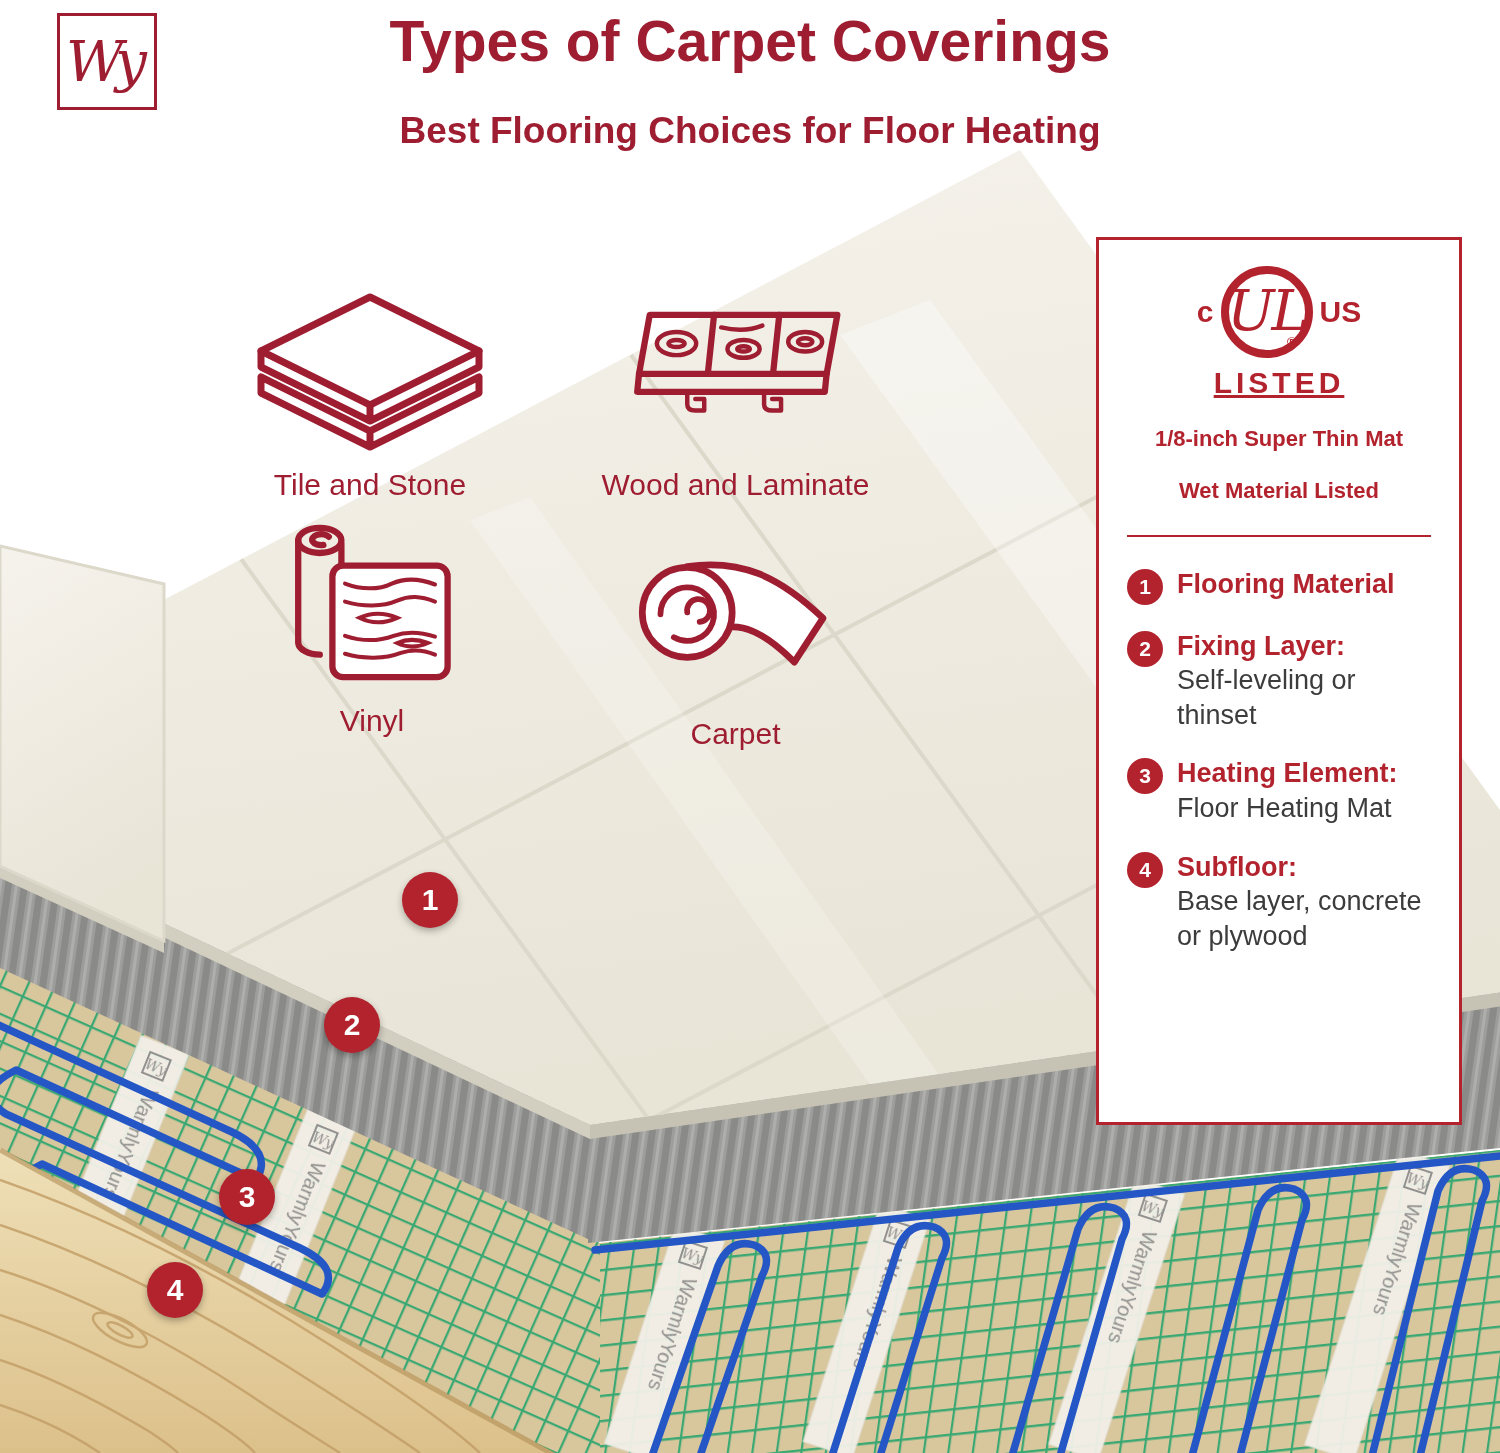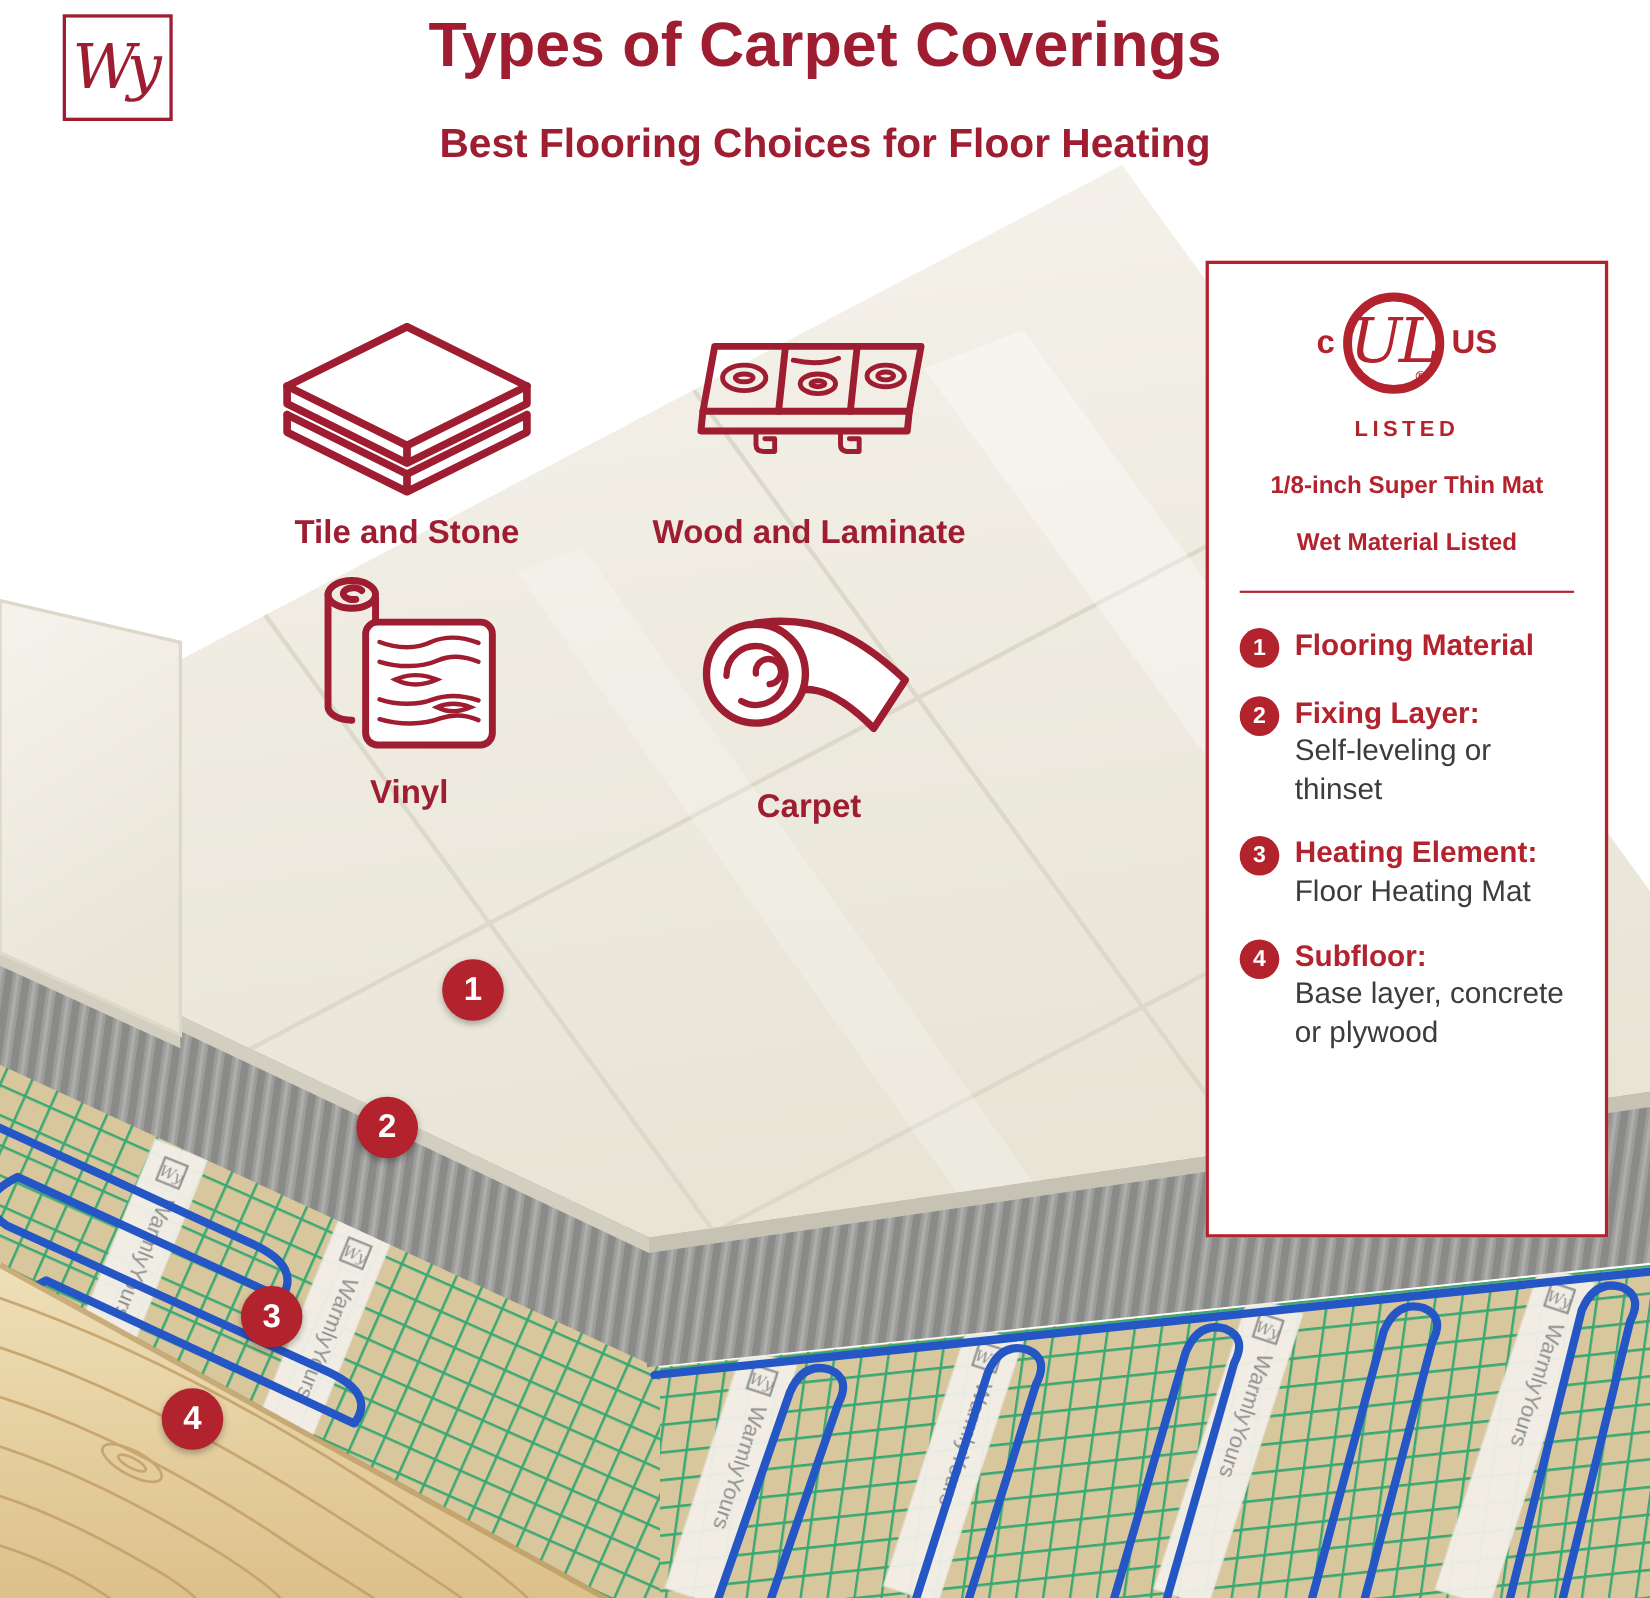--- a/index.html
+++ b/index.html
@@ -19,35 +19,35 @@
 
   
   .floor-type{position:absolute;text-align:center;}
   #ft-tile{left:210px;top:292px;width:320px;}
   #ft-wood{left:568px;top:292px;width:335px;}
   #ft-vinyl{left:212px;top:505px;width:320px;}
   #ft-carpet{left:568px;top:518px;width:335px;}
   .icon-wrap{display:flex;align-items:center;justify-content:center;}
   .icon-wrap-sm{height:162px;}
   .icon-wrap-lg{height:185px;}
-  .floor-label{margin-top:14px;font-size:30px;font-weight:700;color:#9e1d31;}
+  .floor-label{margin-top:14px;font-size:30px;font-weight:400;color:#9e1d31;}
 
   
   .info-panel{position:absolute;left:1096px;top:237px;width:366px;height:888px;background:#ffffff;
               border:3px solid #b3232e;box-sizing:border-box;padding:26px 28px;display:flex;
               flex-direction:column;align-items:center;}
   .ul-mark{display:flex;flex-direction:column;align-items:center;}
   .ul-row{display:flex;align-items:center;gap:7px;}
   .ul-c,.ul-us{font-size:30px;font-weight:800;color:#b3232e;}
   .ul-circle{width:92px;height:92px;border:8px solid #b3232e;border-radius:50%;position:relative;
              display:flex;align-items:center;justify-content:center;background:#fff;box-sizing:border-box;}
   .ul-letters{font-family:"DejaVu Serif",serif;font-style:italic;font-weight:400;font-size:56px;
               color:#b3232e;letter-spacing:-3px;transform:translateY(-2px);}
   .ul-reg{position:absolute;bottom:1px;right:8px;font-size:13px;font-weight:700;color:#b3232e;}
-  .ul-listed{margin-top:21px;font-size:20px;font-weight:800;color:#b3232e;letter-spacing:4px;}
+  .ul-listed{margin-top:8px;font-size:30px;font-weight:800;color:#b3232e;letter-spacing:4px;text-decoration:underline;}
   .panel-feature{margin-top:26px;max-width:285px;text-align:center;font-size:22px;font-weight:700;
                  color:#b3232e;line-height:1.2;}
   .panel-divider{width:100%;border-top:2px solid #b3232e;margin:30px 0 6px 0;}
   .layer-list{width:100%;display:flex;flex-direction:column;}
   .layer-item{display:flex;gap:14px;margin-top:24px;text-align:left;}
   .badge{flex:0 0 36px;width:36px;height:36px;border-radius:50%;background:#b3232e;color:#fff;
          font-size:21px;font-weight:700;display:flex;align-items:center;justify-content:center;margin-top:2px;}
   .layer-title{display:block;color:#b3232e;font-weight:700;font-size:27px;line-height:1.28;}
   .layer-desc{display:block;color:#3c3c3c;font-size:27px;line-height:1.28;}
 

